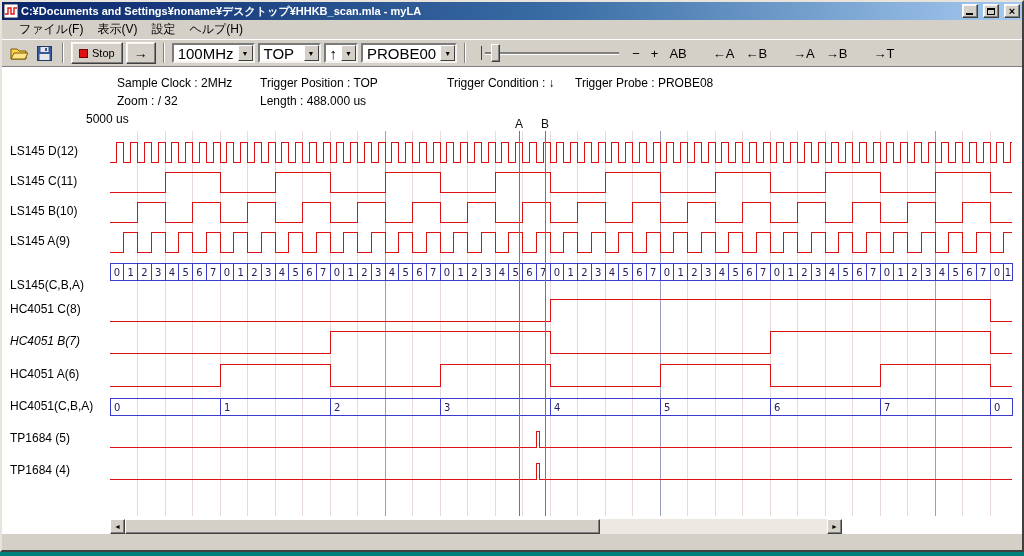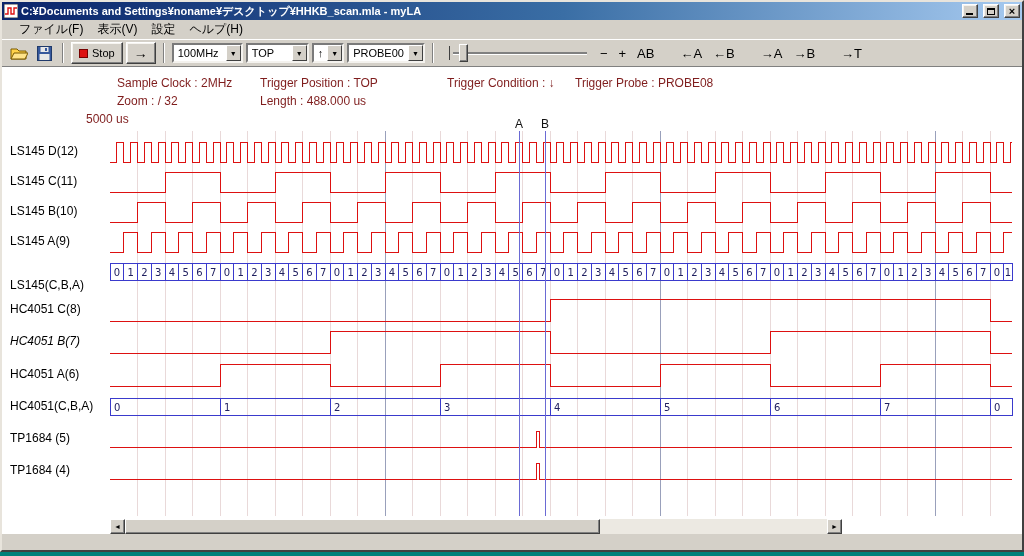--- a/index.html
+++ b/index.html
@@ -27,33 +27,33 @@
   .ticon{width:22px;height:22px;display:inline-flex;align-items:center;justify-content:center;}
   .tsep{width:2px;height:20px;border-left:1px solid #808080;border-right:1px solid #fff;margin:0 4px;}
   .tgap{width:12px;}
   .tbtn{height:22px;background:#d4d0c8;border:1px solid;border-color:#fff #404040 #404040 #fff;
         box-shadow:inset -1px -1px 0 #808080,inset 1px 1px 0 #f6f4f0;display:inline-flex;align-items:center;
         gap:4px;padding:0 7px;font-size:11px;font-family:inherit;color:#000;}
   .stop-sq{width:9px;height:9px;background:#dd1111;border:1px solid #700;}
   .arrow-label{font-size:14px;font-weight:bold;}
   .combo{height:20px;display:inline-flex;align-items:stretch;background:#fff;border:2px solid;
          border-color:#7a7a7a #f4f2ee #f4f2ee #7a7a7a;}
-  .combo-text{padding:1px 4px;font-size:11px;color:#000;display:flex;align-items:center;}
+  .combo-text{padding:1px 4px;font-size:15px;color:#000;display:flex;align-items:center;}
   .combo-btn{width:15px;background:#d4d0c8;border:1px solid;border-color:#fff #404040 #404040 #fff;
              font-size:7px;display:flex;align-items:center;justify-content:center;color:#000;}
   .combo.narrow .combo-text{min-width:10px;}
   .slider{width:140px;height:22px;position:relative;margin:0 6px;flex:0 0 auto;}
   .slider .tick{position:absolute;left:2px;top:4px;width:1px;height:14px;background:#404040;}
   .slider .track{position:absolute;left:6px;right:0;top:10px;height:2px;background:#808080;box-shadow:0 1px 0 #fff;}
   .slider .thumb{position:absolute;left:12px;top:2px;width:9px;height:18px;background:#d4d0c8;border:1px solid;
                  border-color:#fff #404040 #404040 #fff;box-shadow:inset -1px -1px 0 #808080;}
   .flat{border:none;background:transparent;font-size:13px;font-family:inherit;color:#000;padding:2px 4px;}
   
   .client{position:relative;height:467px;background:#fff;overflow:hidden;}
-  .inf{position:absolute;font-size:12px;color:#7f1d1d;white-space:nowrap;}
+  .inf{position:absolute;font-size:12px;color:#000000;white-space:nowrap;}
   #wave{position:absolute;left:0;top:0;}
   #labels{position:absolute;left:0;top:0;width:100%;height:100%;pointer-events:none;}
   .chlabel{position:absolute;left:8px;font-size:12px;color:#000;white-space:nowrap;}
   .cursor-label{position:absolute;top:50px;font-size:12px;color:#111;}
   
   .hscroll{position:absolute;left:108px;top:452px;width:732px;height:15px;display:flex;background:#ece9e2;}
   .sbtn{width:15px;height:15px;background:#d4d0c8;border:1px solid;border-color:#fff #404040 #404040 #fff;
         box-shadow:inset -1px -1px 0 #808080;font-size:7px;display:flex;align-items:center;justify-content:center;color:#000;}
   .strack{flex:1;position:relative;background:#ece9e2;}
   .sthumb{position:absolute;left:0;top:0;width:475px;height:15px;background:#d4d0c8;border:1px solid;

